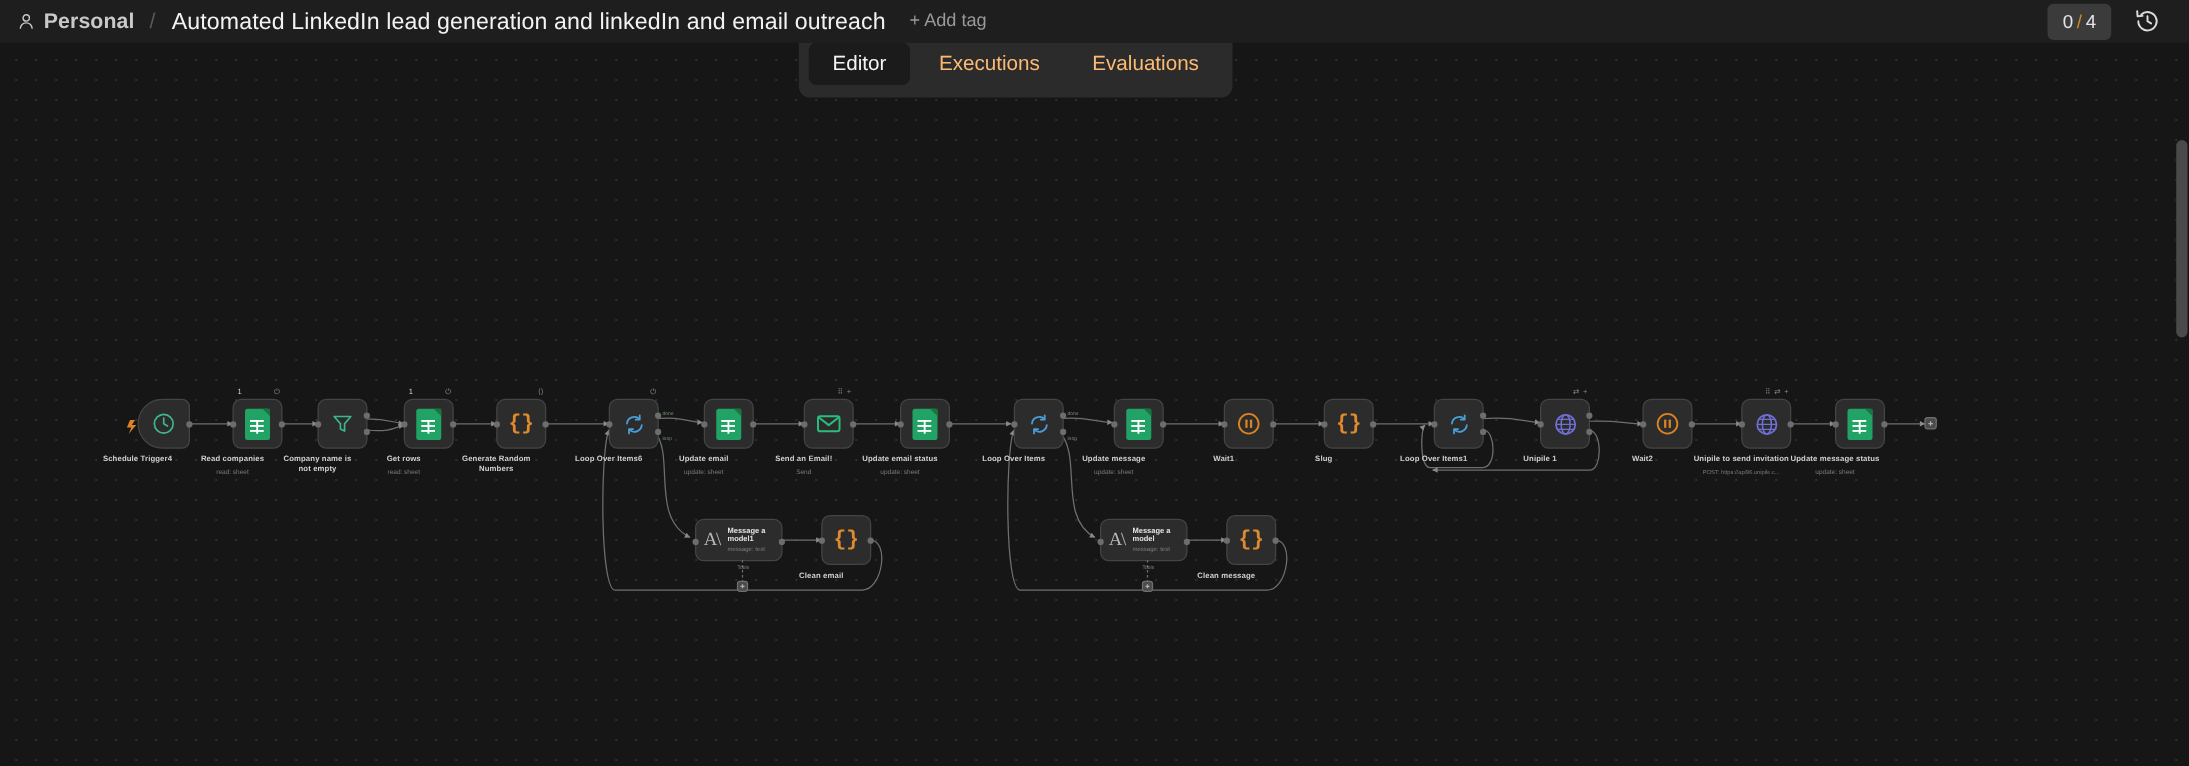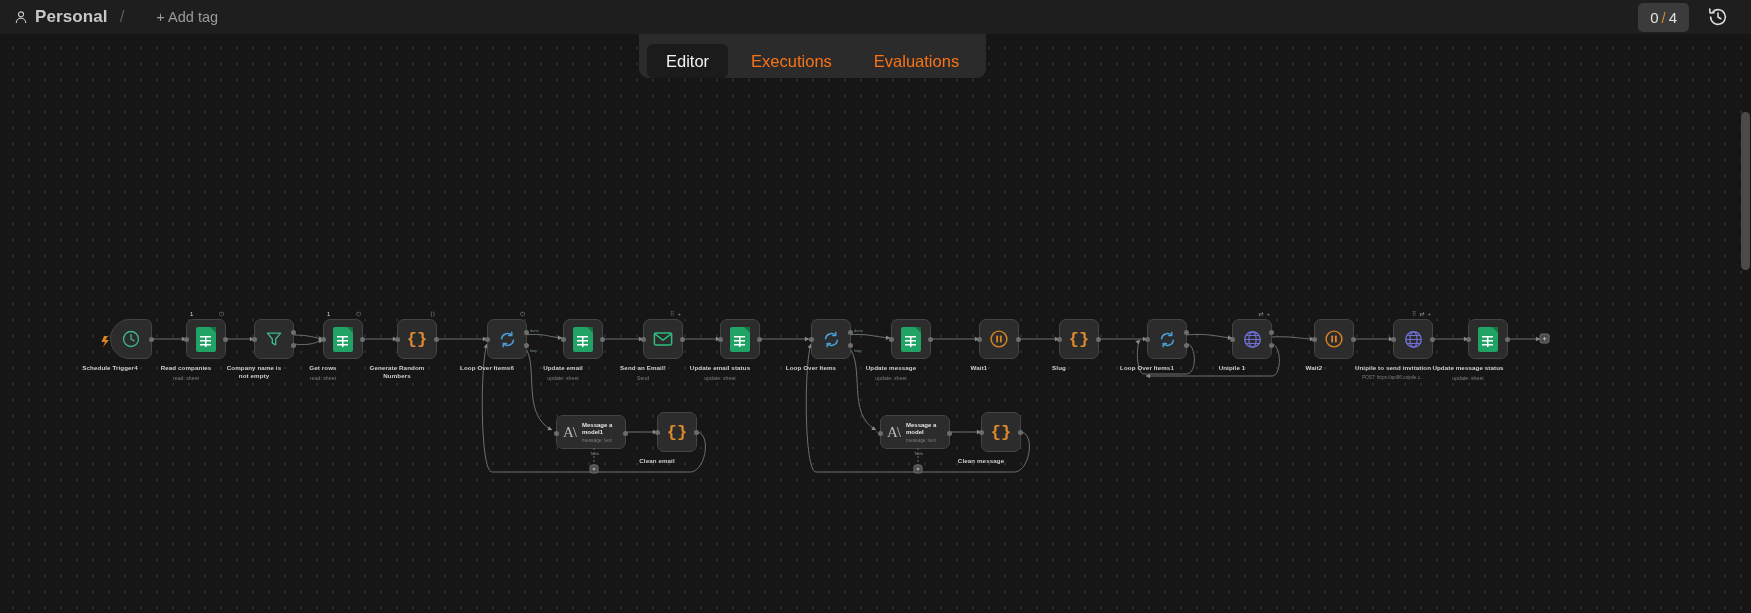--- a/index.html
+++ b/index.html
@@ -48,25 +48,25 @@
   .history-btn {
     width: 46px; height: 34px; display: flex; align-items: center; justify-content: center;
     cursor: pointer; margin-left: 6px;
   }
 
   
   .tabbar {
     position: absolute; top: 34px; left: 639px;
     height: 44px; background: #2b2b2b;
     border-radius: 0 0 9px 9px;
-    display: flex; align-items: flex-end; padding: 0 8px; gap: 4px;
+    display: flex; align-items: flex-start; padding: 0 8px; gap: 4px;
     z-index: 35;
   }
   .tab {
-    font-size: 16.5px; color: #f97316; padding: 8px 19px;
+    font-size: 16.5px; color: #fdba74; padding: 8px 19px;
     border-radius: 6px; cursor: pointer; white-space: nowrap; line-height: 1.1;
   }
   .tab.active { background: #1b1b1b; color: #f3f3f3; }
 
   
   .canvas {
     position: absolute; top: 34px; left: 0;
     width: 1751px; height: 579px;
     background-color: #161616;
     background-image: radial-gradient(#2e2e2e 1px, transparent 1px);
@@ -162,20 +162,21 @@
 
 <div class="header">
   <div class="crumb-personal">
     <svg class="person-icon" viewBox="0 0 16 16">
       <circle cx="8" cy="4.4" r="2.9" fill="none" stroke="#c9c9c9" stroke-width="1.3"></circle>
       <path d="M2.6 14.2c0-3.1 2.4-5.3 5.4-5.3s5.4 2.2 5.4 5.3" fill="none" stroke="#c9c9c9" stroke-width="1.3"></path>
     </svg>
     <span class="crumb-text">Personal</span>
   </div>
   <span class="crumb-sep">/</span>
+  <span class="wf-title">Automated LinkedIn lead generation and linkedIn and email outreach</span>
   <span class="add-tag">+ Add tag</span>
 
   <div class="header-right">
     <div class="count-badge">
       <span>0</span>
       <span class="slash">/</span>
       <span>4</span>
     </div>
     <div class="history-btn">
       <svg width="22" height="22" viewBox="0 0 24 24">

